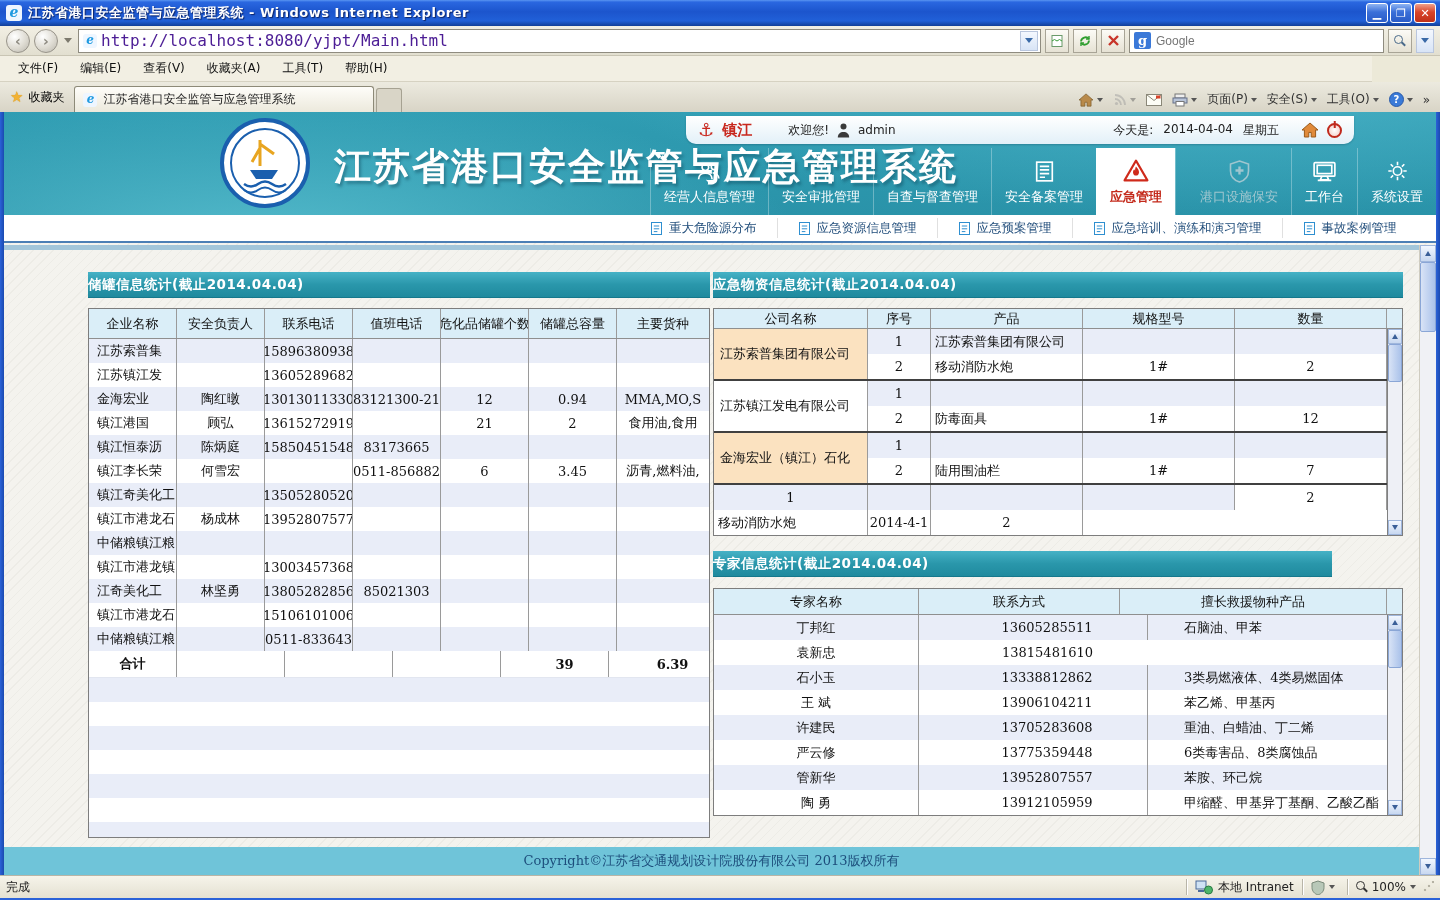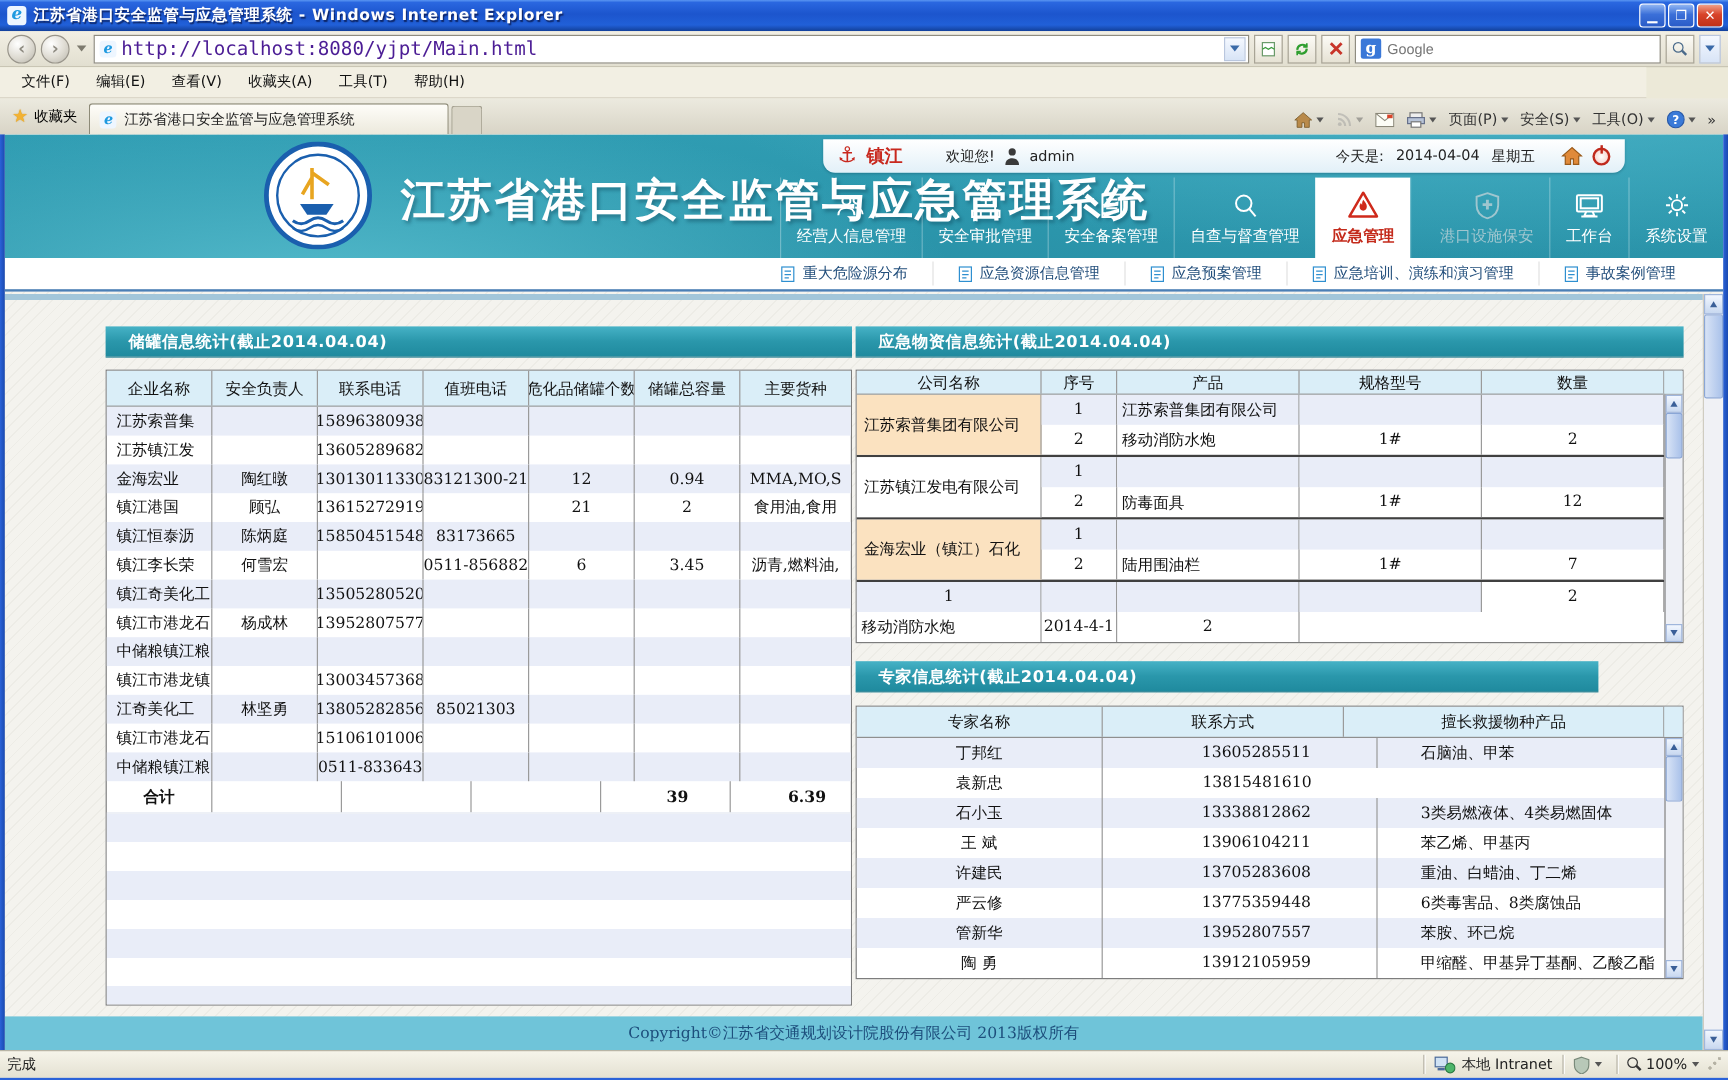--- a/index.html
+++ b/index.html
@@ -97,21 +97,21 @@
   
   .subnav { position:absolute; top:103px; left:0; width:100%; height:28px; background:#fff;
     display:flex; align-items:center; padding-left:626px; border-bottom:2px solid #4c7fb5; }
   .subnav-item { display:flex; align-items:center; gap:6px; padding:0 20px; color:#234f7c; font-size:12.5px;
     border-right:1px solid rgba(0,0,0,.12); height:20px; white-space:nowrap; }
   .subnav-item:last-child { border-right:none; }
   .subnav-shadow { position:absolute; top:133px; left:0; width:100%; height:5px; background:#a3c6da; }
 
   
   .ptitle { position:absolute; height:26px; background:linear-gradient(180deg,#46b2c6,#2a97ab 50%,#1f8a9e);
-    color:#fff; font-weight:bold; font-size:13.5px; display:flex; align-items:center; padding-left:19px;
+    color:#fff; font-weight:bold; font-size:13.5px; display:flex; align-items:center; padding-left:0;
     border-bottom:1px solid #15788c; letter-spacing:.5px; }
   .tbl { position:absolute; background:#fff; border:1px solid #7d7d7d; display:flex; flex-direction:column; font-family:"DejaVu Serif","Liberation Serif",serif; font-size:13px; color:#111; }
   .thead { background:#daeef8; border-bottom:1px solid #8f8f8f; }
   .tr { display:grid; align-items:stretch; }
   .td { display:flex; align-items:center; justify-content:center; border-right:1px solid #9a9a9a; padding:0 4px;
     overflow:hidden; white-space:nowrap; }
   .tr .td:last-child { border-right:none; }
   .alt { background:#e9edf8; }
   .bold { font-weight:bold;gap:20px; }
 
@@ -352,31 +352,31 @@
         <svg width="27" height="23" viewBox="0 0 26 22">
             <rect x="9.5" y="1.5" width="7" height="5"></rect>
             <rect x="2" y="15" width="7" height="5"></rect>
             <rect x="17" y="15" width="7" height="5"></rect>
             <path d="M13 6.5V11M5.5 15v-4h15v4"></path>
           </svg>
         <span>安全审批管理</span>
       </div>
       <div class="nav-item">
         <svg width="27" height="23" viewBox="0 0 26 22">
+            <circle cx="12" cy="9" r="6.2"></circle>
+            <path d="M16.6 13.6L21.5 19.5"></path>
+          </svg>
+        <span>自查与督查管理</span>
+      </div>
+      <div class="nav-item">
+        <svg width="27" height="23" viewBox="0 0 26 22">
             <rect x="5.5" y="2" width="15" height="18"></rect>
             <path d="M8.5 6h9M8.5 9.5h9M8.5 13h9M8.5 16.5h5"></path>
           </svg>
         <span>安全备案管理</span>
-      </div>
-      <div class="nav-item">
-        <svg width="27" height="23" viewBox="0 0 26 22">
-            <circle cx="12" cy="9" r="6.2"></circle>
-            <path d="M16.6 13.6L21.5 19.5"></path>
-          </svg>
-        <span>自查与督查管理</span>
       </div>
       <div class="nav-item active">
         <svg width="28" height="25" viewBox="0 0 26 24">
           <path d="M13 2.5L24 21.5H2Z" fill="#fff" stroke="#cf2a1b" stroke-width="2" stroke-linejoin="round"></path>
           <path d="M13 8.2c1.7 2 2.9 3.4 2.9 5.4 0 1.9-1.2 3.3-2.9 3.3s-2.9-1.4-2.9-3.3c0-1.1.4-1.9 1.1-2.8.2.6.5 1 1 1.3-.2-1.2.1-2.4.8-3.9z" fill="#cf2a1b" stroke="none"></path>
         </svg>
         <span>应急管理</span>
       </div>
       <div class="nav-item disabled">
         <svg width="27" height="24" viewBox="0 0 26 24">

